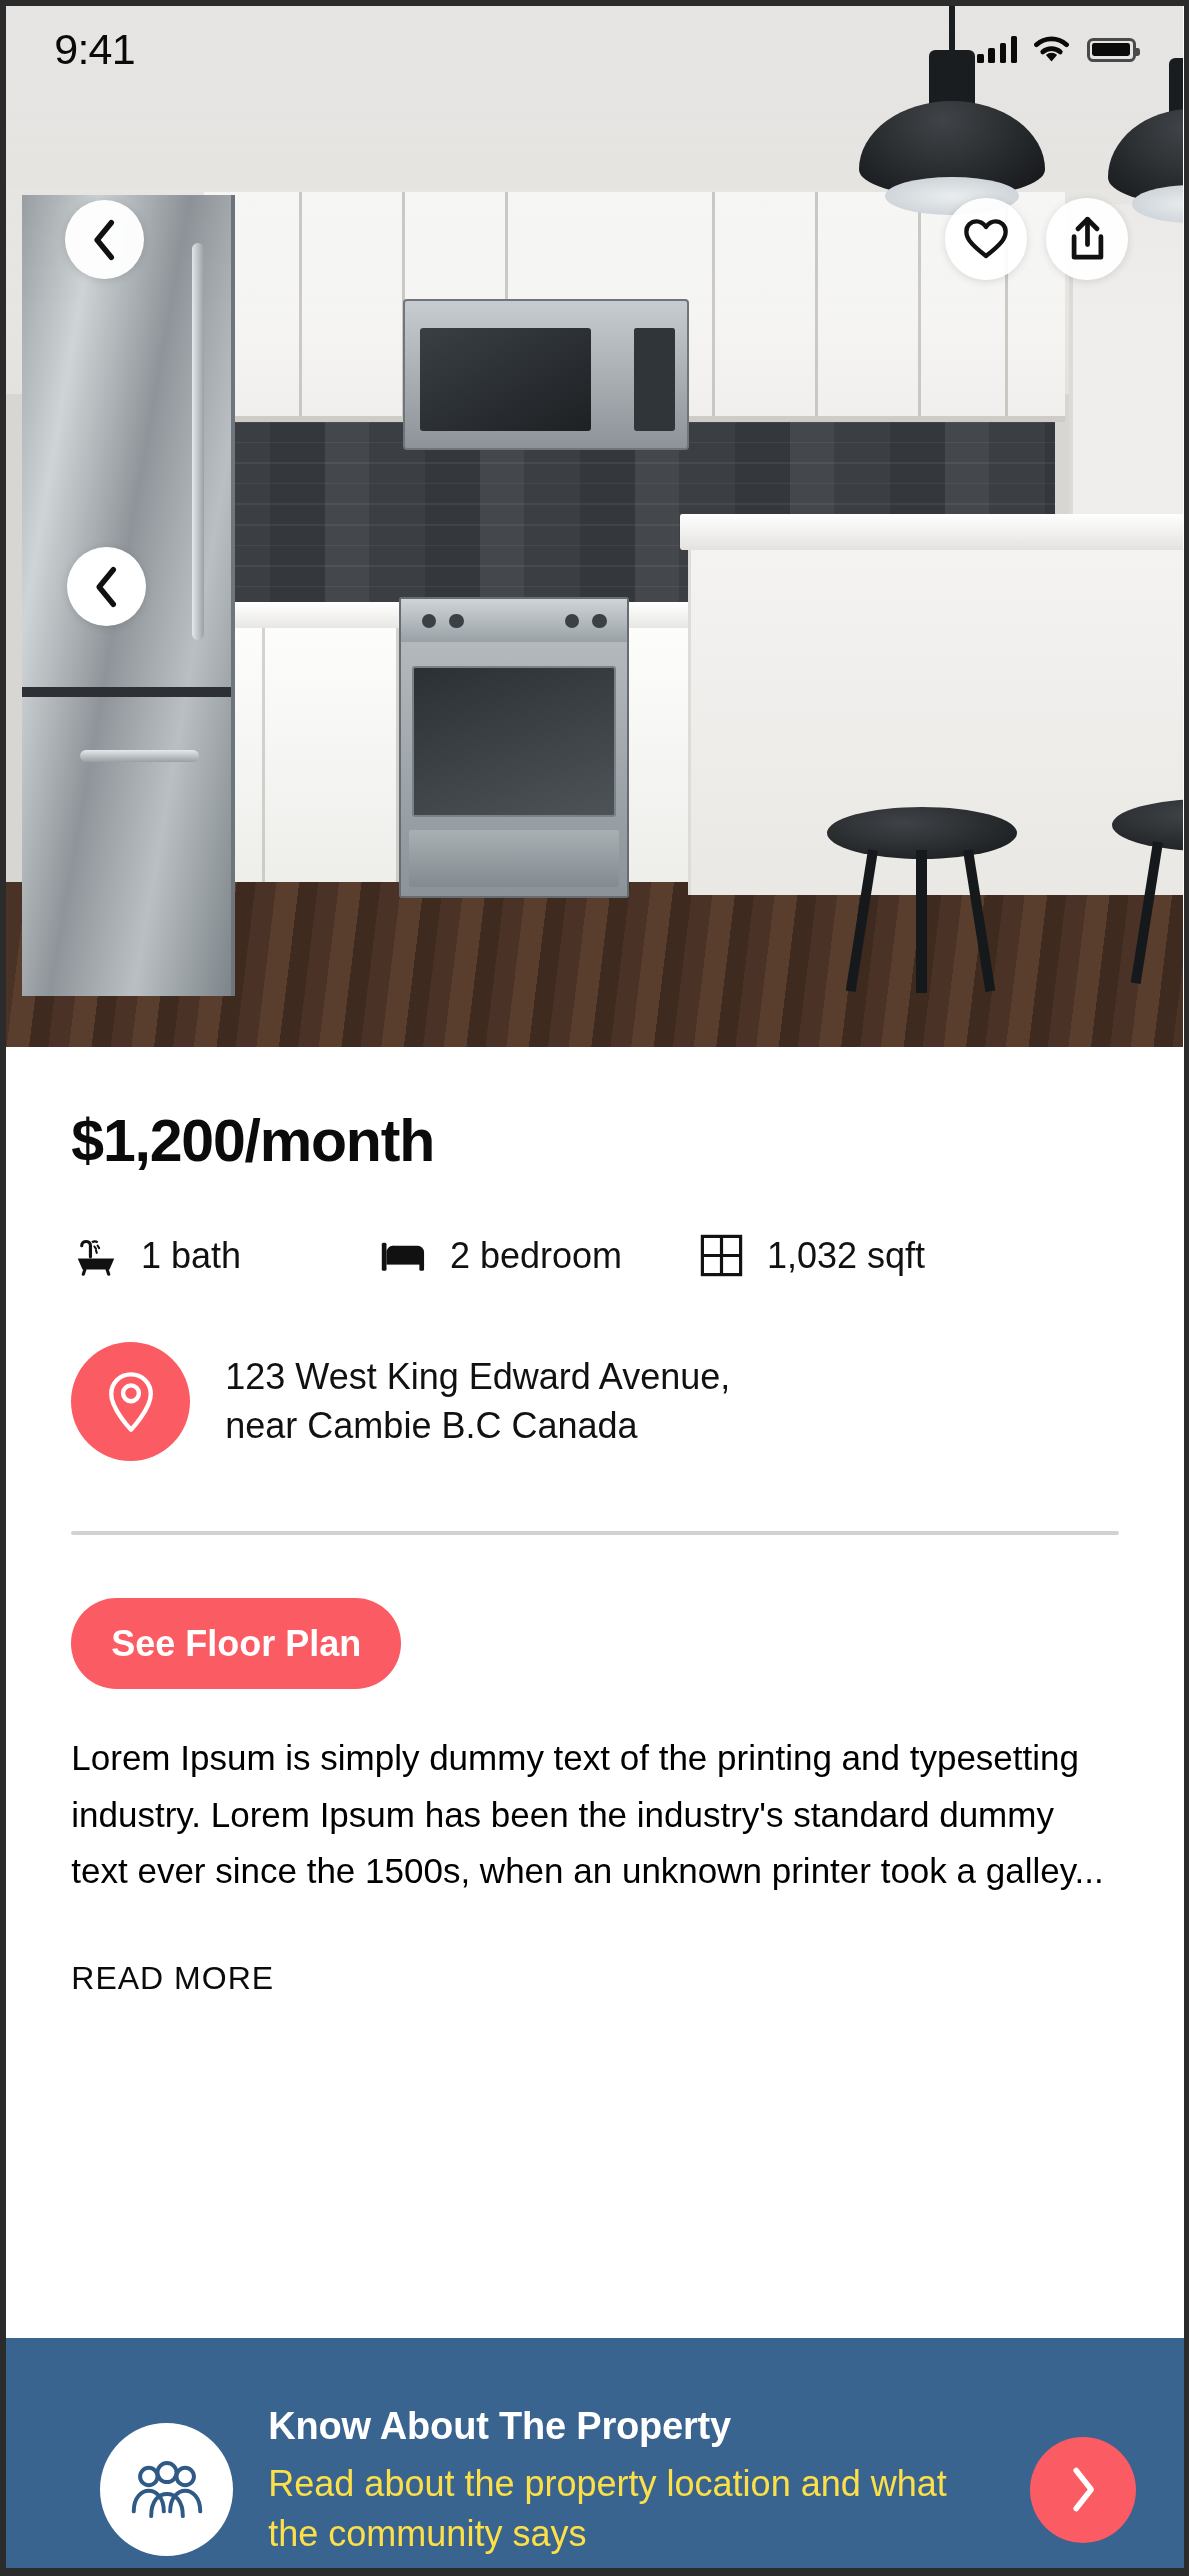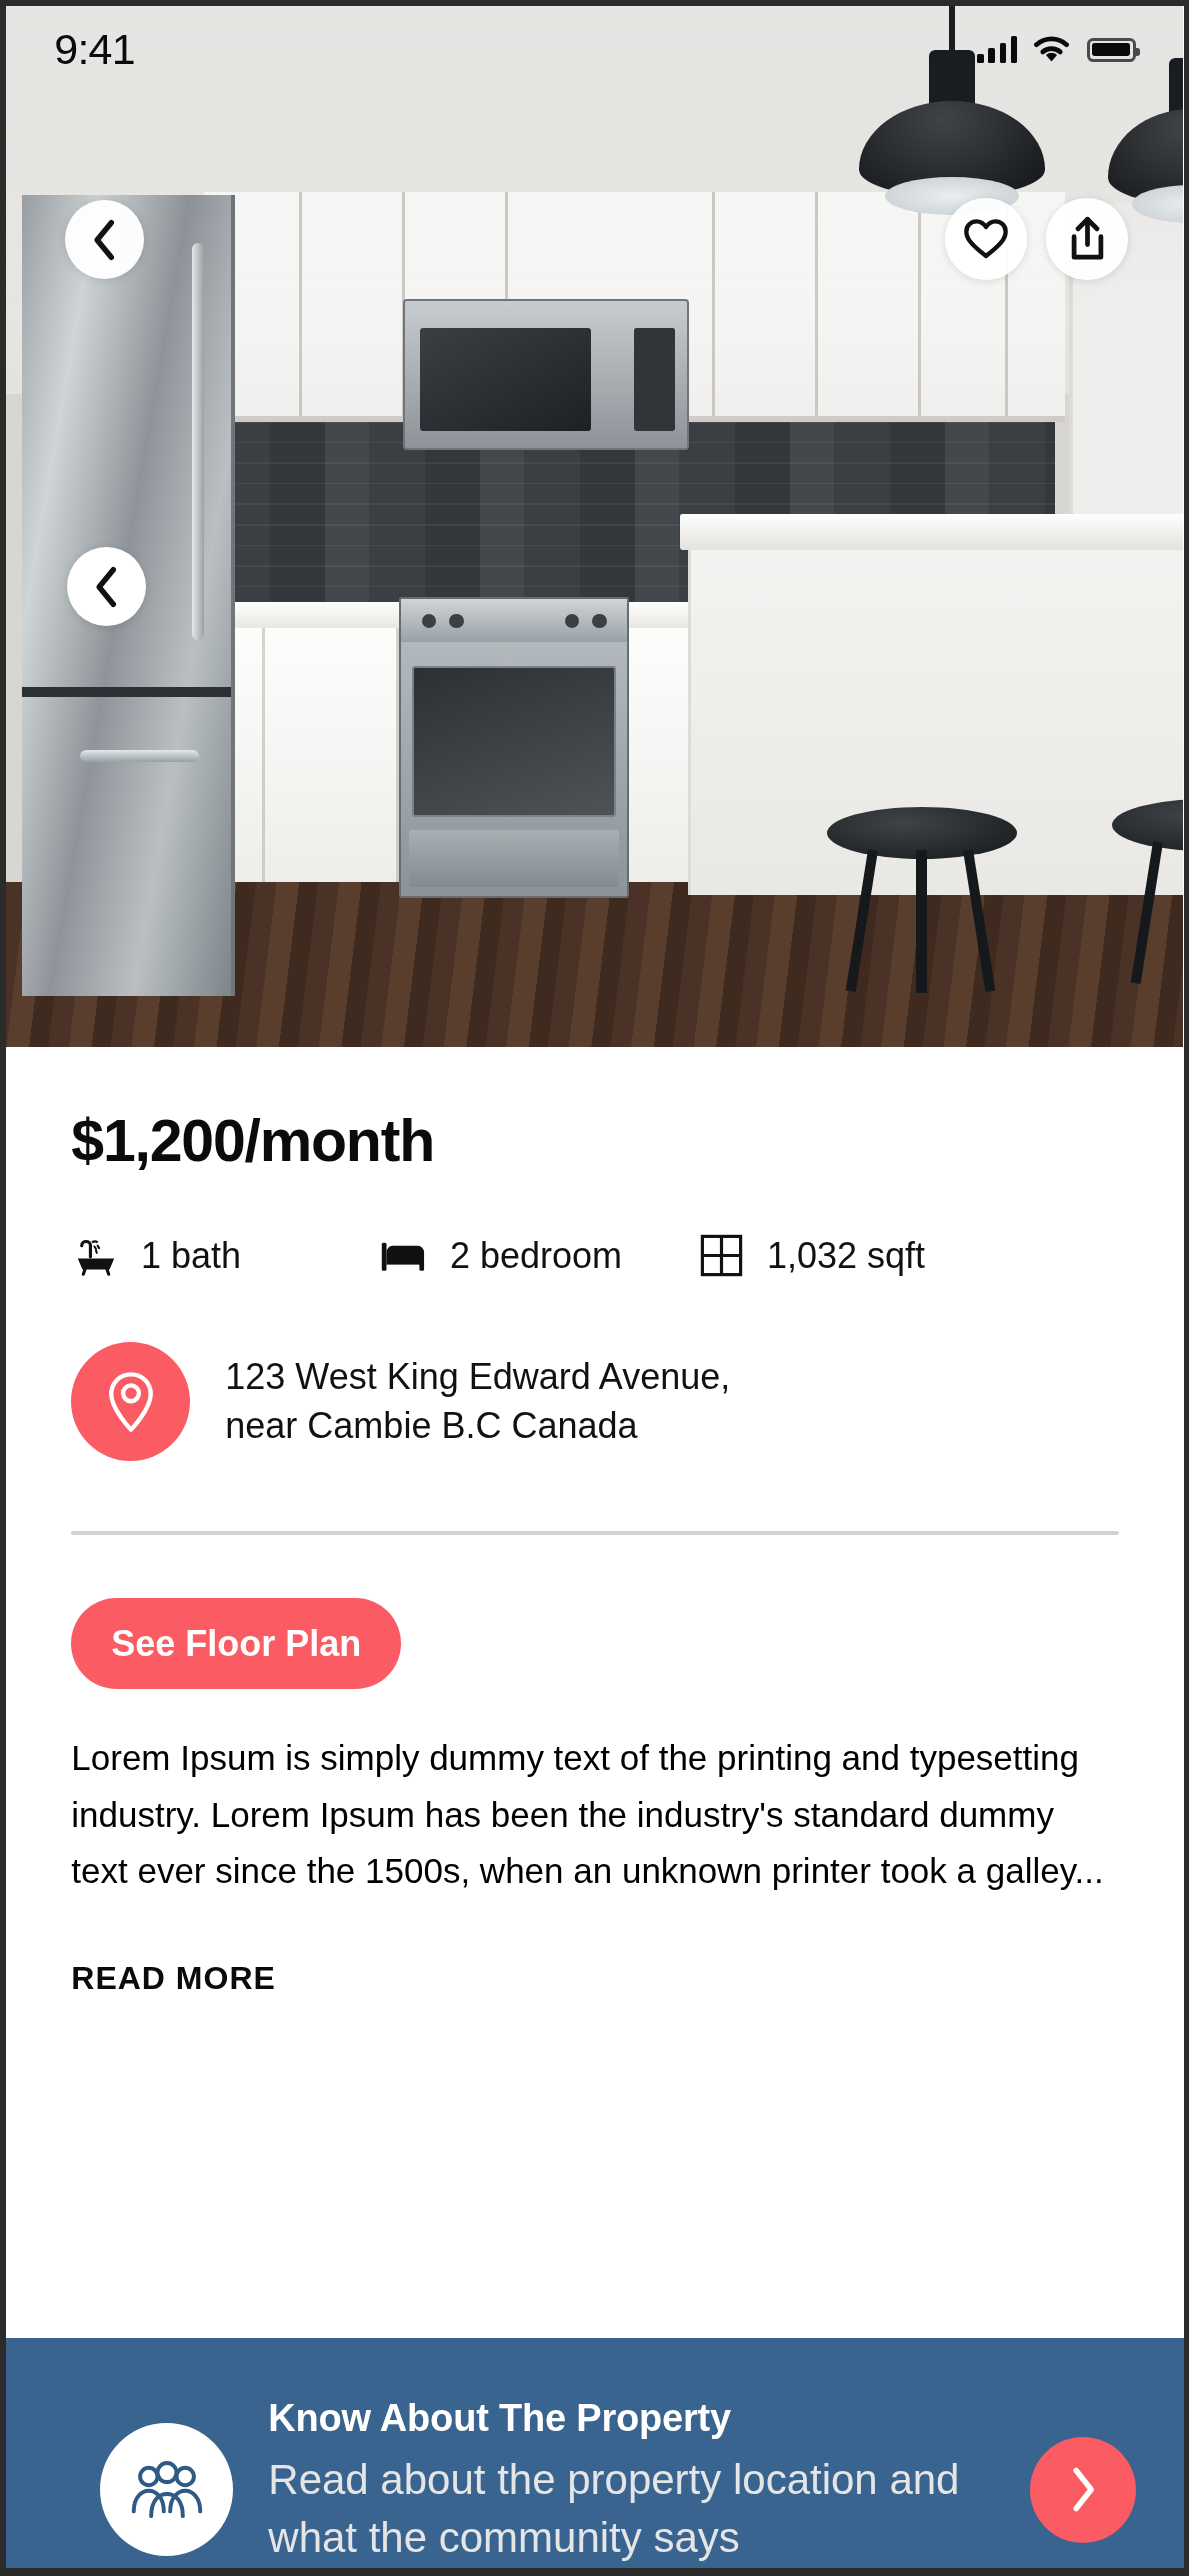--- a/index.html
+++ b/index.html
@@ -160,33 +160,33 @@
   .divider{height:4px;background:#d2d2d4;margin:70px 0 0 0;border-radius:2.4px;}
 
   .floorplan-btn{
     display:inline-flex;align-items:center;justify-content:center;
     margin-top:63px;height:91px;padding:0 40px;border-radius:46px;
     background:#FB5B62;color:#fff;font-size:36px;font-weight:700;border:none;cursor:pointer;
   }
 
   .headline{font-size:43px;font-weight:700;line-height:1.42;color:#0b0b0b;margin-top:59px;letter-spacing:-0.4px;}
   .body-copy{font-size:35px;line-height:1.62;color:#000000;margin-top:41px;}
-  .read-more{font-size:32px;font-weight:700;letter-spacing:1px;color:#0b0b0b;margin-top:60px;
+  .read-more{font-size:32px;font-weight:400;letter-spacing:1px;color:#0b0b0b;margin-top:60px;
      background:none;border:none;padding:0;cursor:pointer;text-align:left;}
 
   
   .banner{
     position:absolute;left:6.3px;right:6.3px;bottom:8px;height:230px;z-index:30;
     background:#3A6490;display:flex;align-items:center;padding:0 48px 0 94px;gap:35px;overflow:hidden;
   }
   .banner-ico{width:133px;height:133px;border-radius:50%;background:#fff;flex:0 0 auto;
      display:flex;align-items:center;justify-content:center;margin-top:73px;}
   .banner-text{flex:1;margin-top:58px;}
   .banner-title{font-size:38px;font-weight:700;color:#fff;letter-spacing:-0.2px;}
-  .banner-sub{font-size:42px;color:#e5e5e5;line-height:1.38;margin-top:11px;}
+  .banner-sub{font-size:36px;color:#fde047;line-height:1.38;margin-top:11px;}
   .banner-arrow{width:106px;height:106px;border-radius:50%;background:#FB5B62;flex:0 0 auto;
      display:flex;align-items:center;justify-content:center;margin-top:73px;border:none;cursor:pointer;}
 </style>
 </head>
 <body>
 
 <div class="phone">
 
   <div class="edge-t"></div>
   <div class="edge-l"></div>

